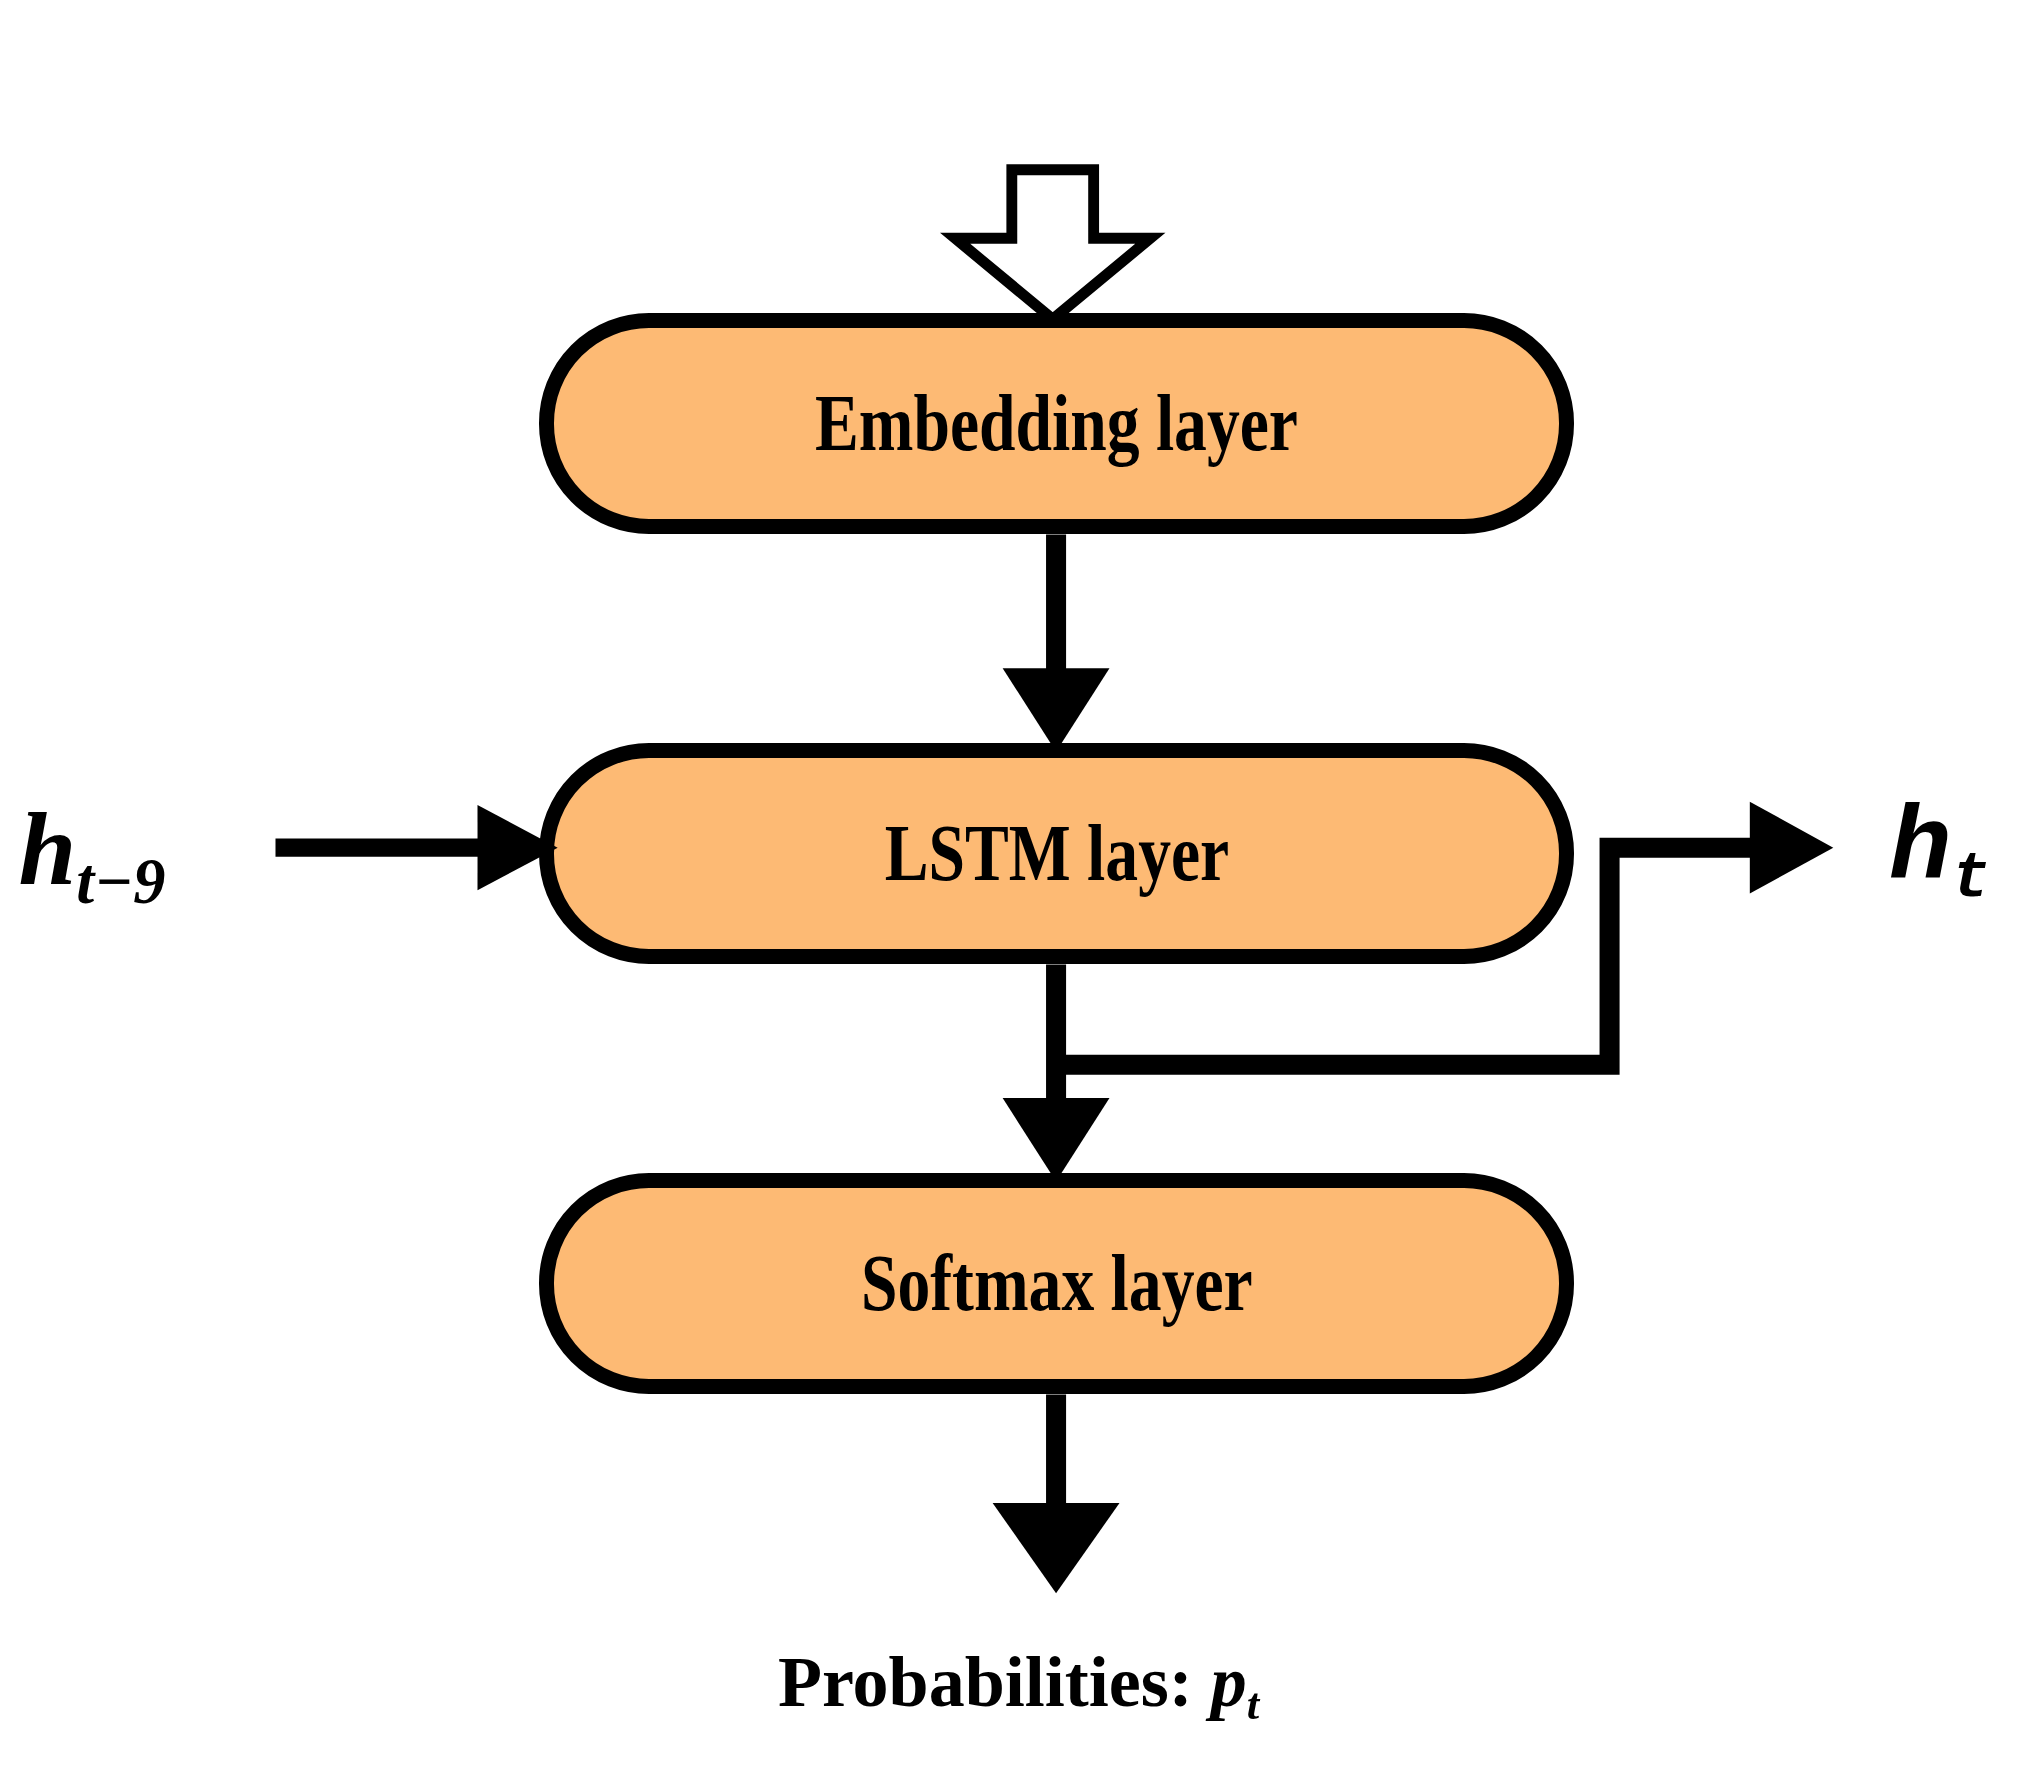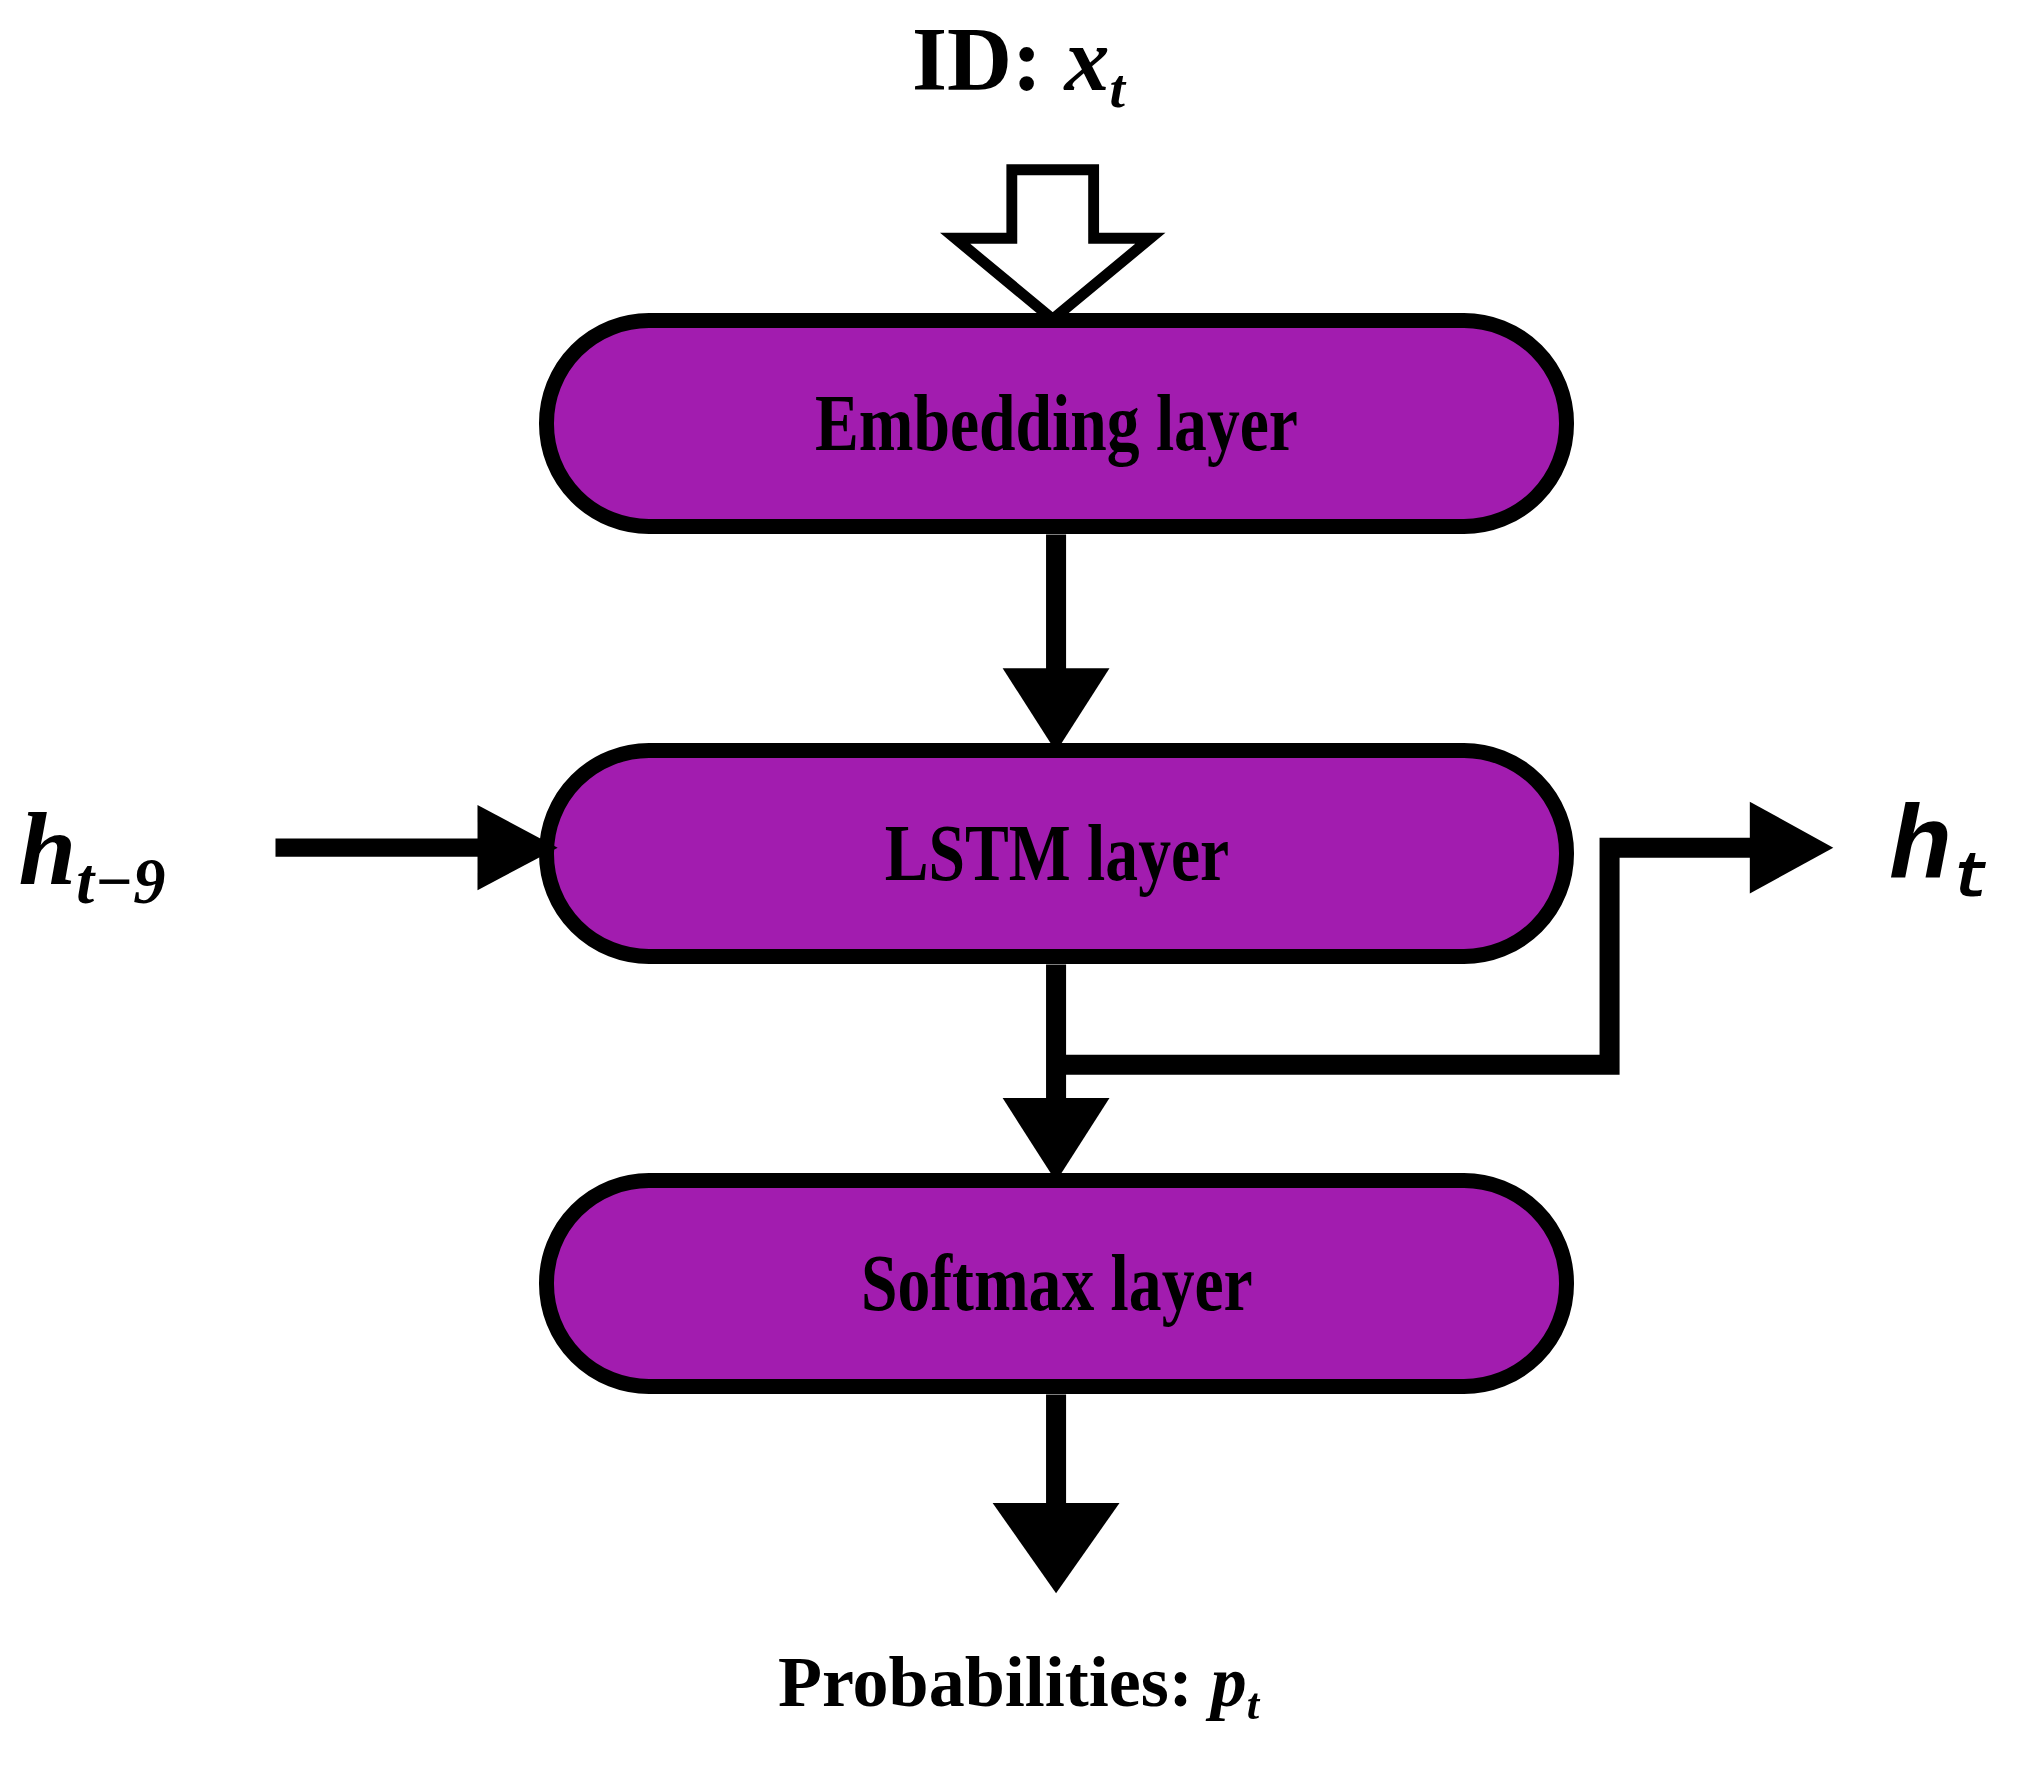--- a/index.html
+++ b/index.html
@@ -28,21 +28,21 @@
   }
   .math sub {
     font-size: 0.62em;
     font-style: italic;
     font-weight: bold;
     vertical-align: -0.30em;
   }
   .node-box {
     position: absolute;
     box-sizing: border-box;
-    background: #a21caf;
+    background: #fdba74;
     border: 15px solid #000000;
     display: flex;
     align-items: center;
     justify-content: center;
   }
   .node-label {
     font-weight: bold;
     color: #000000;
     white-space: nowrap;
     transform: scaleX(0.82);
@@ -56,23 +56,20 @@
     pointer-events: none;
   }
   .top-label  { font-size: 90px; left: 50%; transform: translateX(-50%); }
   .bottom-label { font-size: 72px; left: 50%; transform: translateX(-50%); }
 </style>
 </head>
 <body>
 
 <div id="canvas">
 
-  <div class="label top-label" style="top:15px;">
-    <span>ID: </span><span class="math"><span>x</span><sub>t</sub></span>
-  </div>
 
   <div class="node-box" style="left:539px; top:313px; width:1035px; height:221px; border-radius:110px;">
     <span class="node-label" style="font-size:80px;">Embedding layer</span>
   </div>
 
   <div class="node-box" style="left:539px; top:1173px; width:1035px; height:221px; border-radius:110px;">
     <span class="node-label" style="font-size:80px;">Softmax layer</span>
   </div>
 
   <div class="node-box" style="left:539px; top:743px; width:1035px; height:221px; border-radius:110px;">

